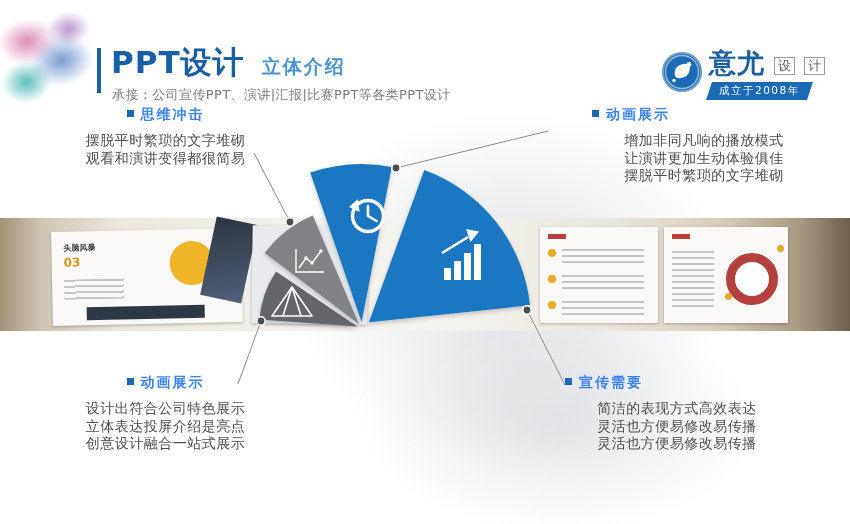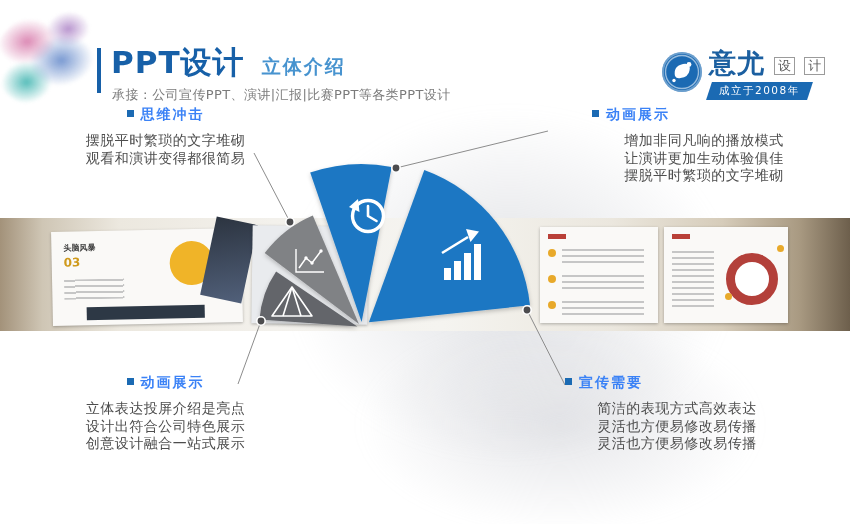--- a/index.html
+++ b/index.html
@@ -246,22 +246,22 @@
     <div class="info-body">
       <div>增加非同凡响的播放模式</div>
       <div>让演讲更加生动体验俱佳</div>
       <div>摆脱平时繁琐的文字堆砌</div>
     </div>
   </section>
 
   <section class="info bl">
     <div class="info-header"><span class="bullet"></span><span>动画展示</span></div>
     <div class="info-body">
+      <div>设计出符合公司特色展示</div>
       <div>立体表达投屏介绍是亮点</div>
-      <div>设计出符合公司特色展示</div>
       <div>创意设计融合一站式展示</div>
     </div>
   </section>
 
   <section class="info br">
     <div class="info-header"><span class="bullet"></span><span>宣传需要</span></div>
     <div class="info-body">
       <div>简洁的表现方式高效表达</div>
       <div>灵活也方便易修改易传播</div>
       <div>灵活也方便易修改易传播</div>

